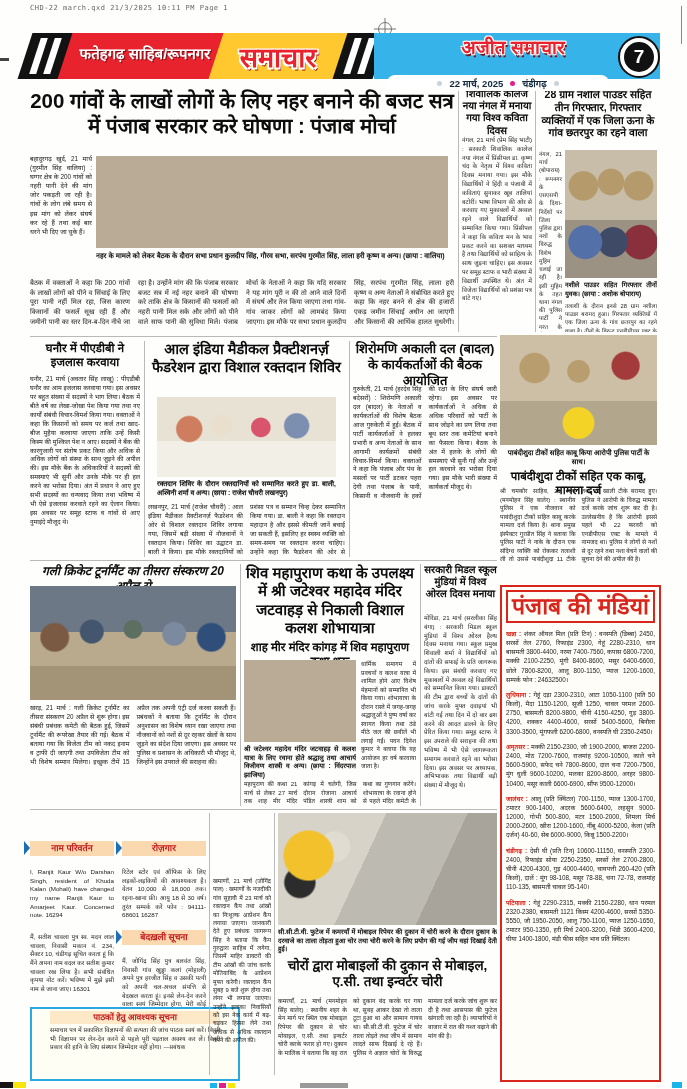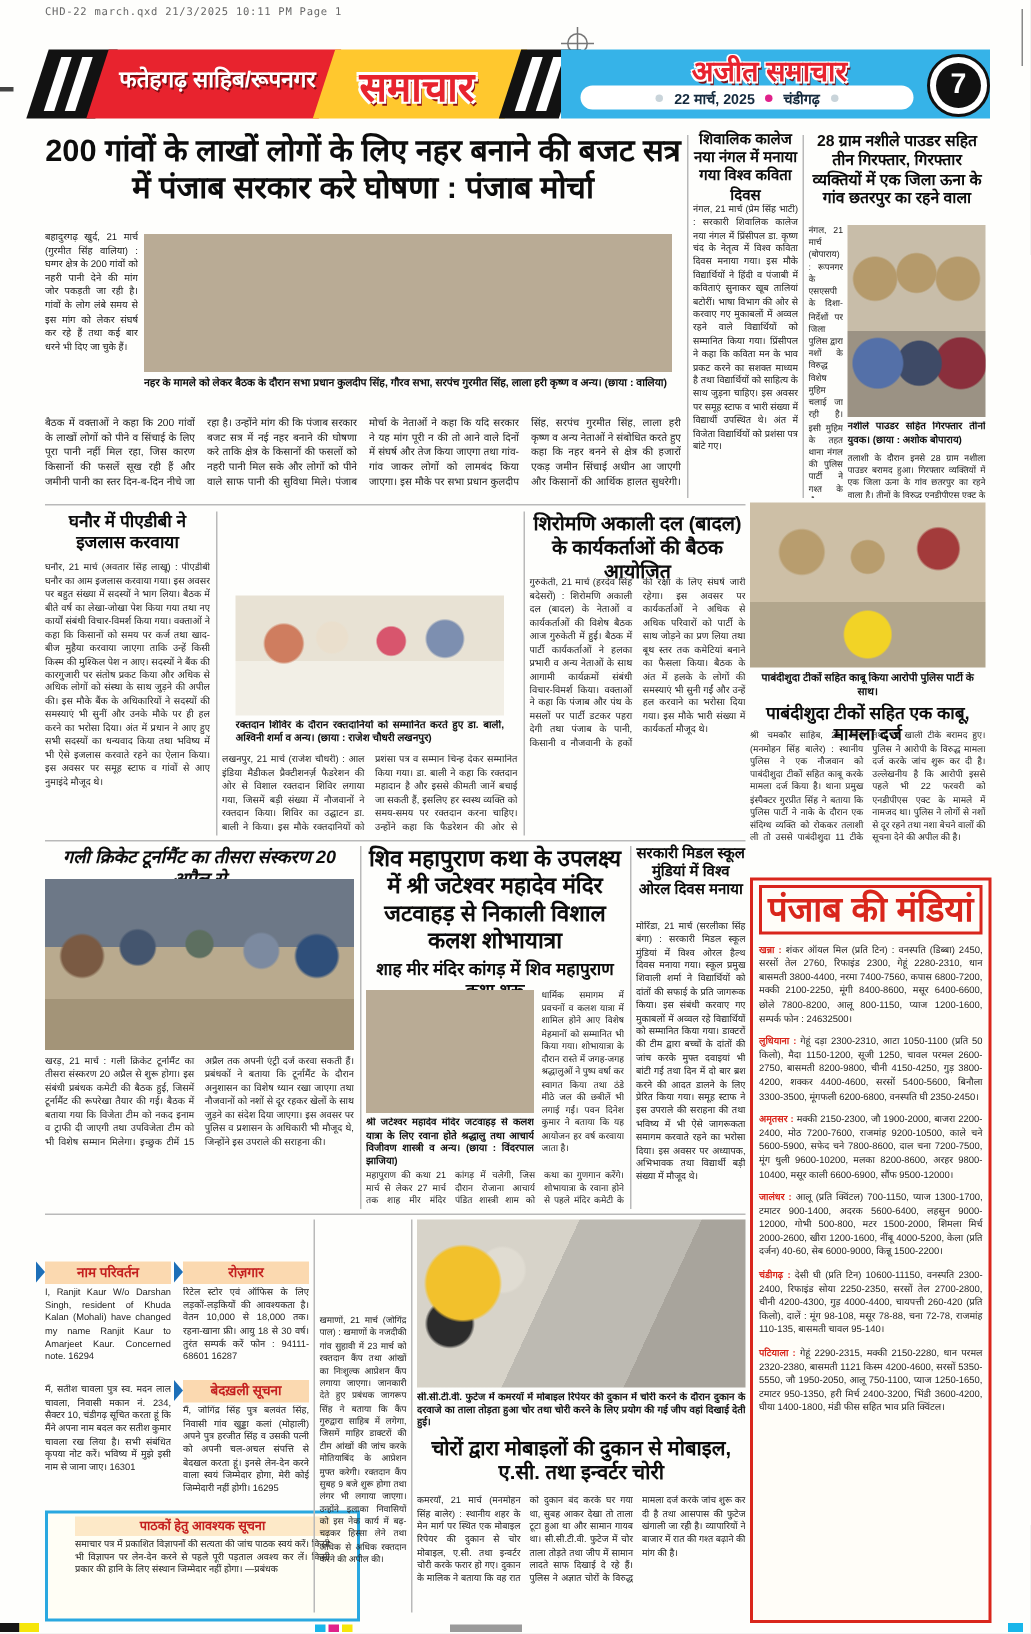--- a/index.html
+++ b/index.html
@@ -33,21 +33,21 @@
   
   .mandi-box{border:2px solid #d9261c;background:#fffdf8;padding:3px 4px;overflow:hidden;}
   .mandi-head{border:2px solid #d9261c;color:#d9261c;font-weight:700;font-size:23px;text-align:center;
               line-height:1.25;margin-bottom:3px;}
   .mandi-entry{font-size:6.3px;line-height:1.45;text-align:justify;color:#222;margin-bottom:3px;}
   .mandi-label{color:#d9261c;font-weight:800;}
   
   .cls-head{background:linear-gradient(180deg,#5aa7e0,#1d6fb8);color:#fff;font-weight:800;font-size:12.5px;
             text-align:center;line-height:20px;border-radius:2px;}
   .sec-head{background:#fbd9b0;color:#c41f1f;font-weight:800;font-size:9px;text-align:center;line-height:15px;
-            position:relative;margin:4px 0 2px 0;}
+            position:relative;margin:4px 0 12px 0;}
   .sec-head .arrow{position:absolute;left:-6px;top:0;width:0;height:0;border-top:7.5px solid transparent;
             border-bottom:7.5px solid transparent;border-left:6px solid #1d6fb8;}
   .cls-body{font-size:6.2px;line-height:1.4;text-align:justify;color:#222;overflow:hidden;}
   .notice-box{border:2px solid #2aa8e0;background:#fffef5;padding:2px 18px;overflow:hidden;}
   .notice-title{background:#fde9c8;color:#c41f1f;font-weight:800;font-size:8.5px;text-align:center;line-height:13px;}
   .mark{position:absolute;}
 </style>
 </head>
 <body>
 
@@ -71,21 +71,21 @@
     <div class="mh-block" style="left:191px;width:128px;background:#ffc82e;"></div>
     <div class="mh-block" style="left:315px;width:40px;background:#121212;">
       <span class="chev" style="left:9px;"></span>
       <span class="chev" style="left:23px;"></span>
     </div>
     <div class="abs" style="left:349px;top:0;width:286px;height:46px;background:#36b3e8;"></div>
 
     <div class="mh-text region-t" style="left:46px;top:13px;width:148px;">फतेहगढ़ साहिब/रूपनगर</div>
     <div class="mh-text title-t" style="left:190px;top:5px;width:126px;">समाचार</div>
     <div class="mh-text paper-t" style="left:372px;top:1px;width:232px;">अजीत समाचार</div>
-    <div class="mh-text date-pill" style="left:362px;top:24px;width:222px;">
+    <div class="mh-text date-pill" style="left:362px;top:42px;width:222px;">
       <span class="dot" style="background:#c9d4da;"></span>
       <span>22 मार्च, 2025</span>
       <span class="dot" style="background:#e0218a;"></span>
       <span>चंडीगढ़</span>
       <span class="dot" style="background:#c9d4da;"></span>
     </div>
     <div class="abs circle7" style="left:593px;top:3px;z-index:6;">
       <div class="inner">7</div>
     </div>
   </div>
@@ -128,20 +128,21 @@
 
   <div class="abs hrule" style="left:30px;top:336px;width:467px;"></div>
 
   <div class="abs" style="left:30px;top:341px;width:110px;height:216px;">
     <div class="hl" style="font-size:11.5px;">घनौर में पीएडीबी ने इजलास करवाया</div>
     <div class="abs body" style="left:0;top:34px;width:110px;height:182px;font-size:6.3px;">घनौर, 21 मार्च (अवतार सिंह लाखू) : पीएडीबी घनौर का आम इजलास करवाया गया। इस अवसर पर बहुत संख्या में सदस्यों ने भाग लिया। बैठक में बीते वर्ष का लेखा-जोखा पेश किया गया तथा नए कार्यों संबंधी विचार-विमर्श किया गया। वक्ताओं ने कहा कि किसानों को समय पर कर्ज तथा खाद-बीज मुहैया करवाया जाएगा ताकि उन्हें किसी किस्म की मुश्किल पेश न आए। सदस्यों ने बैंक की कारगुजारी पर संतोष प्रकट किया और अधिक से अधिक लोगों को संस्था के साथ जुड़ने की अपील की। इस मौके बैंक के अधिकारियों ने सदस्यों की समस्याएं भी सुनीं और उनके मौके पर ही हल करने का भरोसा दिया। अंत में प्रधान ने आए हुए सभी सदस्यों का धन्यवाद किया तथा भविष्य में भी ऐसे इजलास करवाते रहने का ऐलान किया। इस अवसर पर समूह स्टाफ व गांवों से आए नुमाइंदे मौजूद थे।</div>
   </div>
   <div class="abs vrule" style="left:144px;top:341px;height:216px;"></div>
 
   <div class="abs" style="left:148px;top:341px;width:197px;height:216px;">
+    <div class="hl" style="font-size:14.5px;">आल इंडिया मैडीकल प्रैक्टीशनर्ज़ फैडरेशन द्वारा विशाल रक्तदान शिविर</div>
     <div class="abs photo" style="left:9px;top:56px;width:179px;height:80px;background:
         radial-gradient(circle at 18% 40%, #cf7d5f 0 8%, transparent 9%),
         radial-gradient(circle at 36% 35%, #eadfcd 0 8%, transparent 9%),
         radial-gradient(circle at 58% 38%, #d8556d 0 8%, transparent 9%),
         radial-gradient(circle at 78% 36%, #7d8fb0 0 8%, transparent 9%),
         linear-gradient(180deg,#e8e2d4 0 55%,#f2efe6 55% 100%);"></div>
     <div class="abs caption" style="left:9px;top:139px;width:179px;font-size:6.8px;">रक्तदान शिविर के दौरान रक्तदानियों को सम्मानित करते हुए डा. बाली, अश्विनी शर्मा व अन्य। (छाया : राजेश चौधरी लखनपुर)</div>
     <div class="abs body" style="left:0;top:162px;width:197px;height:54px;column-count:2;column-gap:7px;font-size:6.3px;">लखनपुर, 21 मार्च (राजेश चौधरी) : आल इंडिया मैडीकल प्रैक्टीशनर्ज़ फैडरेशन की ओर से विशाल रक्तदान शिविर लगाया गया, जिसमें बड़ी संख्या में नौजवानों ने रक्तदान किया। शिविर का उद्घाटन डा. बाली ने किया। इस मौके रक्तदानियों को प्रशंसा पत्र व सम्मान चिन्ह देकर सम्मानित किया गया। डा. बाली ने कहा कि रक्तदान महादान है और इससे कीमती जानें बचाई जा सकती हैं, इसलिए हर स्वस्थ व्यक्ति को समय-समय पर रक्तदान करना चाहिए। उन्होंने कहा कि फैडरेशन की ओर से भविष्य में भी ऐसे शिविर लगाए जाते रहेंगे। अश्विनी शर्मा ने सहयोगी संस्थाओं, डाक्टरों की टीम व रक्तदानियों का आभार व्यक्त किया। इस अवसर पर समूह सदस्य व इलाका निवासी हाजिर थे।</div>
   </div>
   <div class="abs vrule" style="left:349px;top:341px;height:216px;"></div>

